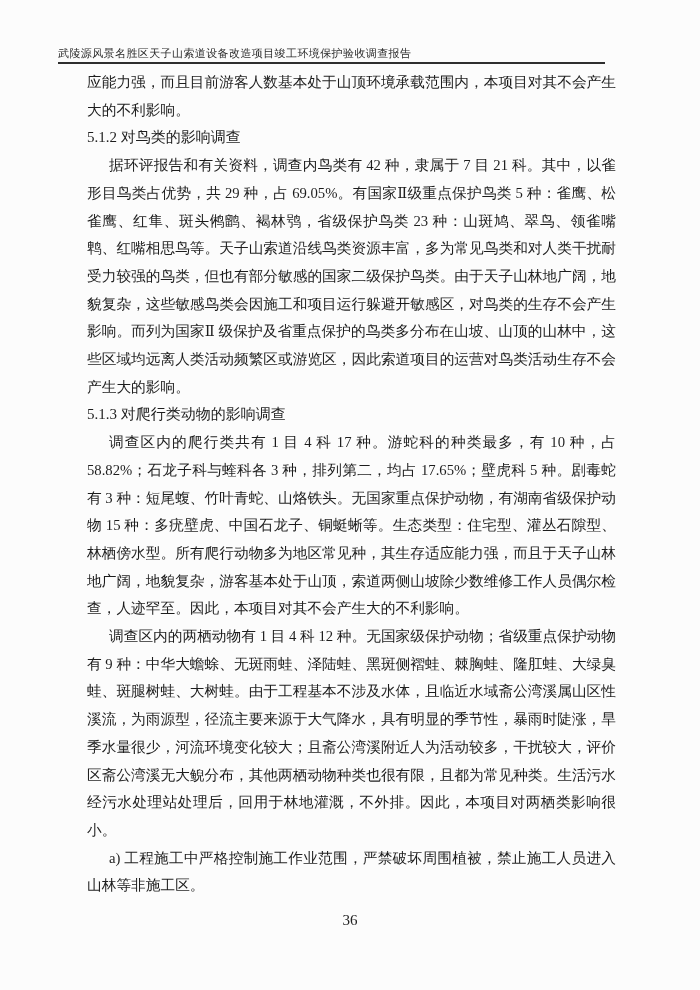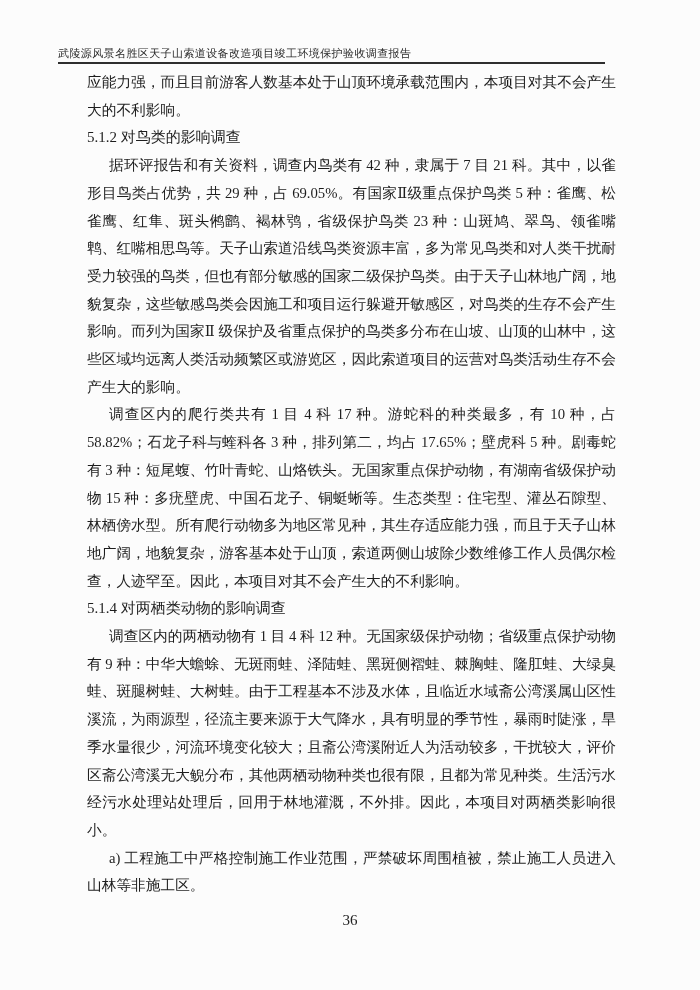--- a/index.html
+++ b/index.html
@@ -64,24 +64,24 @@
   <div class="page-header">武陵源风景名胜区天子山索道设备改造项目竣工环境保护验收调查报告</div>
 
   <div class="doc-body">
 
     <p class="no-indent">应能力强，而且目前游客人数基本处于山顶环境承载范围内，本项目对其不会产生大的不利影响。</p>
 
     <h2>5.1.2 对鸟类的影响调查</h2>
 
     <p>据环评报告和有关资料，调查内鸟类有 42 种，隶属于 7 目 21 科。其中，以雀形目鸟类占优势，共 29 种，占 69.05%。有国家Ⅱ级重点保护鸟类 5 种：雀鹰、松雀鹰、红隼、斑头鸺鹠、褐林鸮，省级保护鸟类 23 种：山斑鸠、翠鸟、领雀嘴鹎、红嘴相思鸟等。天子山索道沿线鸟类资源丰富，多为常见鸟类和对人类干扰耐受力较强的鸟类，但也有部分敏感的国家二级保护鸟类。由于天子山林地广阔，地貌复杂，这些敏感鸟类会因施工和项目运行躲避开敏感区，对鸟类的生存不会产生影响。而列为国家Ⅱ 级保护及省重点保护的鸟类多分布在山坡、山顶的山林中，这些区域均远离人类活动频繁区或游览区，因此索道项目的运营对鸟类活动生存不会产生大的影响。</p>
 
+    <h2>5.1.3 对爬行类动物的影响调查</h2>
 
     <p>调查区内的爬行类共有 1 目 4 科 17 种。游蛇科的种类最多，有 10 种，占 58.82%；石龙子科与蝰科各 3 种，排列第二，均占 17.65%；壁虎科 5 种。剧毒蛇有 3 种：短尾蝮、竹叶青蛇、山烙铁头。无国家重点保护动物，有湖南省级保护动物 15 种：多疣壁虎、中国石龙子、铜蜓蜥等。生态类型：住宅型、灌丛石隙型、林栖傍水型。所有爬行动物多为地区常见种，其生存适应能力强，而且于天子山林地广阔，地貌复杂，游客基本处于山顶，索道两侧山坡除少数维修工作人员偶尔检查，人迹罕至。因此，本项目对其不会产生大的不利影响。</p>
 
-    <h2>5.1.4 对两栖类动物的影响调查</h2>
 
     <p>调查区内的两栖动物有 1 目 4 科 12 种。无国家级保护动物；省级重点保护动物有 9 种：中华大蟾蜍、无斑雨蛙、泽陆蛙、黑斑侧褶蛙、棘胸蛙、隆肛蛙、大绿臭蛙、斑腿树蛙、大树蛙。由于工程基本不涉及水体，且临近水域斋公湾溪属山区性溪流，为雨源型，径流主要来源于大气降水，具有明显的季节性，暴雨时陡涨，旱季水量很少，河流环境变化较大；且斋公湾溪附近人为活动较多，干扰较大，评价区斋公湾溪无大鲵分布，其他两栖动物种类也很有限，且都为常见种类。生活污水经污水处理站处理后，回用于林地灌溉，不外排。因此，本项目对两栖类影响很小。</p>
 
 
     <p>a) 工程施工中严格控制施工作业范围，严禁破坏周围植被，禁止施工人员进入山林等非施工区。</p>
 
   </div>
 
   <div class="page-footer">36</div>
 

